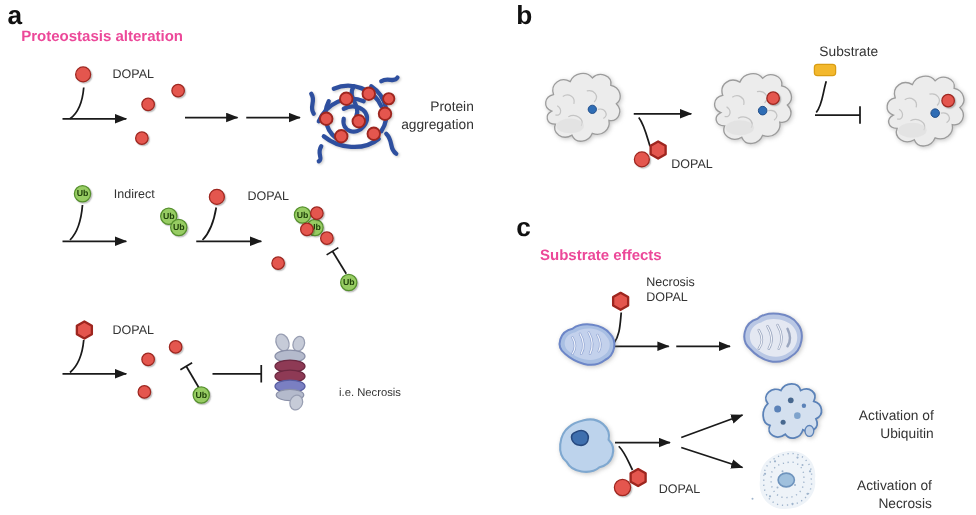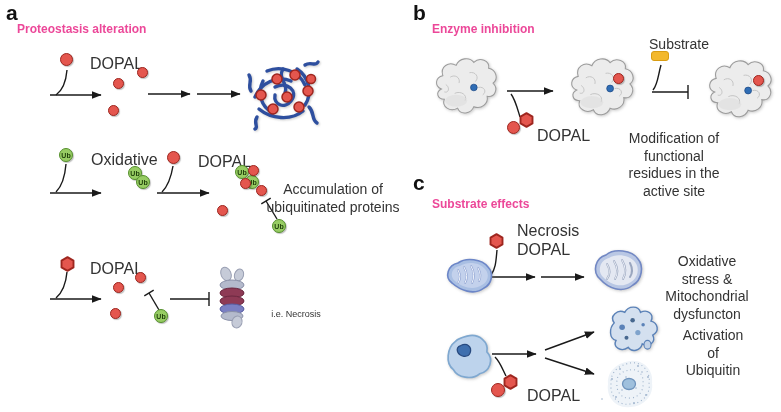--- a/index.html
+++ b/index.html
@@ -14,22 +14,22 @@
     --text:#333333;
   }
   html,body{margin:0;padding:0;background:#fff;}
   #canvas{
     position:relative;width:781px;height:412px;background:#fff;overflow:hidden;
     font-family:"Liberation Sans","DejaVu Sans",sans-serif;color:var(--text);
   }
   .abs{position:absolute;}
   .plabel{position:absolute;font-size:21px;font-weight:bold;color:#111;line-height:1;}
   .ptitle{position:absolute;font-size:12px;font-weight:bold;color:#ec4899;line-height:1;}
-  .lbl{position:absolute;font-size:16px;line-height:1.2;color:var(--text);white-space:pre-line;padding-left:10px;}
-  .cap{position:absolute;transform:translateX(-50%);text-align:center;font-size:14px;line-height:1.25;color:var(--text);white-space:pre-line;}
+  .lbl{position:absolute;font-size:10px;line-height:1.2;color:var(--text);white-space:pre-line;padding-left:10px;}
+  .cap{position:absolute;transform:translateX(-50%);text-align:right;font-size:11px;line-height:1.25;color:var(--text);white-space:pre-line;}
   .subcap{position:absolute;transform:translateX(-50%);text-align:center;font-size:9px;color:var(--text);}
   .dopal-dot{position:absolute;width:13px;height:13px;border-radius:50%;
     background:var(--dopal-red);border:1.5px solid var(--dopal-border);
     box-shadow:1px 1px 1px rgba(0,0,0,.25);box-sizing:border-box;}
   .mod-dot{position:absolute;width:11px;height:11px;border-radius:50%;
     background:var(--dopal-red);border:1.5px solid var(--dopal-border);
     box-shadow:1px 1px 1px rgba(0,0,0,.25);box-sizing:border-box;}
   .ub{position:absolute;width:14px;height:14px;border-radius:50%;
     background:var(--ub-green);border:1.5px solid var(--ub-border);
     box-sizing:border-box;display:flex;align-items:center;justify-content:center;
@@ -143,28 +143,30 @@
           <circle cx="30" cy="22" r="5"></circle>
           <circle cx="48" cy="18" r="5"></circle>
         <circle cx="61" cy="34" r="5"></circle>
           <circle cx="52" cy="50" r="5"></circle>
           <circle cx="26" cy="52" r="5"></circle>
         <circle cx="40" cy="40" r="5"></circle>
           <circle cx="64" cy="22" r="4.5"></circle>
       </g>
     </svg>
   </div>
+  <div class="cap" style="left:350px;top:80px">Protein
+aggregation</div>
 
   <svg class="abs squig" style="left:24px;top:159px" width="38" height="75">
       <use href="#squig"></use>
     </svg>
   <div class="ub" style="left:59px;top:148px">
       <span>Ub</span>
     </div>
-  <div class="lbl" style="left:81px;top:150px">Oxidative</div>
+  <div class="lbl" style="left:81px;top:150px">Indirect</div>
   <div class="abs" style="left:113px;top:160px;width:48px;height:78px">
     <svg class="squig" width="38" height="75">
         <use href="#squig"></use>
       </svg>
     <div class="ub" style="left:15px;top:6px">
         <span>Ub</span>
       </div>
     <div class="ub" style="left:23px;top:15px">
         <span>Ub</span>
       </div>
@@ -182,22 +184,20 @@
         <span>Ub</span>
       </div>
     <div class="mod-dot" style="left:28px;top:5px"></div>
     <div class="mod-dot" style="left:20px;top:18px"></div>
     <div class="mod-dot" style="left:36px;top:25px"></div>
     <div class="mod-dot" style="left:-3px;top:45px"></div>
   </div>
   <div class="ub" style="left:272px;top:219px">
       <span>Ub</span>
     </div>
-  <div class="cap" style="left:333px;top:181px">Accumulation of
-ubiquitinated proteins</div>
 
   <svg class="abs squig" style="left:24px;top:264px" width="38" height="75">
       <use href="#squig"></use>
     </svg>
   <svg class="abs" style="left:60px;top:256px" width="15" height="16">
       <use href="#hexa"></use>
     </svg>
   <div class="lbl" style="left:80px;top:259px">DOPAL</div>
   <div class="abs" style="left:108px;top:264px;width:48px;height:78px">
     <svg class="squig" width="38" height="75">
@@ -218,21 +218,20 @@
       <ellipse cx="17" cy="27" rx="12" ry="5" fill="#8e3a55" stroke="#6b2840"></ellipse>
       <ellipse cx="17" cy="35" rx="12" ry="5" fill="#8e3a55" stroke="#6b2840"></ellipse>
       <ellipse cx="17" cy="43" rx="12" ry="5" fill="#7a7fc2" stroke="#565ca0"></ellipse>
       <ellipse cx="17" cy="50" rx="11" ry="4.5" fill="#b4bacc" stroke="#8a90a8"></ellipse>
       <ellipse cx="22" cy="56" rx="5" ry="6" fill="#c6cbd8" stroke="#989eb2" transform="rotate(20 22 56)"></ellipse>
     </svg>
   </div>
   <div class="subcap" style="left:296px;top:309px">i.e. Necrosis</div>
 
   <div class="plabel" style="left:413px;top:2px">b</div>
-  <div class="ptitle" style="left:432px;top:23px">Enzyme inhibition</div>
 
   <svg class="abs enz" style="left:428px;top:55px" width="74" height="62">
       <use href="#enzyme"></use>
     </svg>
   <div class="dopal-dot" style="left:507px;top:121px"></div>
   <svg class="abs" style="left:519px;top:112px" width="15" height="16">
       <use href="#hexa"></use>
     </svg>
   <div class="lbl" style="left:527px;top:126px">DOPAL</div>
 
@@ -245,22 +244,20 @@
 
   <div class="cap" style="left:679px;top:36px">Substrate</div>
   <div class="substrate" style="left:651px;top:51px"></div>
 
   <div class="abs" style="left:701px;top:57px;width:76px;height:64px">
     <svg class="enz" width="76" height="64">
         <use href="#enzyme"></use>
       </svg>
     <div class="mod-dot" style="left:52px;top:18px"></div>
   </div>
-  <div class="cap" style="left:674px;top:130px">Modification of functional
-residues in the active site</div>
 
   <div class="plabel" style="left:413px;top:172px">c</div>
   <div class="ptitle" style="left:432px;top:198px">Substrate effects</div>
 
   <svg class="abs" style="left:489px;top:233px" width="15" height="16">
       <use href="#hexa"></use>
     </svg>
   <div class="lbl" style="left:507px;top:221px">Necrosis
 DOPAL</div>
 
@@ -293,22 +290,20 @@
           <path d="M31,13 q6,10 1,19"></path>
           <path d="M39,16 q4,8 0,14"></path>
       </g>
       <g fill="none" stroke="#f3f5fa" stroke-width="0.9" stroke-linecap="round">
         <path d="M16,17 q5,8 0,15"></path>
           <path d="M23,14 q6,10 1,18"></path>
           <path d="M31,13 q6,10 1,19"></path>
       </g>
     </svg>
   </div>
-  <div class="cap" style="left:707px;top:253px">Oxidative stress &amp;
-Mitochondrial dysfuncton</div>
 
   <div class="abs" style="left:444px;top:333px">
     <svg width="46" height="46" viewBox="0 0 44 44" class="enz">
       <path d="M22,3 C34,0 43,9 41,18 C48,25 44,37 34,39 C27,45 13,43 9,35 C1,29 3,14 11,8 C14,5 18,4 22,3 Z" fill="var(--cell-blue)" stroke="#7fa8d0" stroke-width="1.6"></path>
       <path d="M16,12 C22,9 27,13 25,19 C23,24 15,23 13,18 C12,15 13,13 16,12 Z" fill="#3f6fae" stroke="#27497f" stroke-width="1.2"></path>
     </svg>
   </div>
   <div class="dopal-dot" style="left:491px;top:383px;width:14px;height:14px"></div>
   <svg class="abs" style="left:503px;top:374px" width="15" height="16">
       <use href="#hexa"></use>
@@ -345,14 +340,15 @@
         <circle cx="10" cy="22" r="0.9"></circle>
           <circle cx="24" cy="20" r="0.8"></circle>
           <circle cx="34" cy="31" r="0.8"></circle>
         <circle cx="20" cy="33" r="0.8"></circle>
           <circle cx="40" cy="15" r="0.8"></circle>
           <circle cx="25,42" cy="42" r="0.8"></circle>
       </g>
       <ellipse cx="27" cy="27" rx="6.5" ry="5.5" fill="#9fc0dd" stroke="#6f94bd" stroke-width="1.3"></ellipse>
     </svg>
   </div>
+  <div class="cap" style="left:710px;top:383px">Activation of Necrosis</div>
 
 </div>
 
 </body></html>

